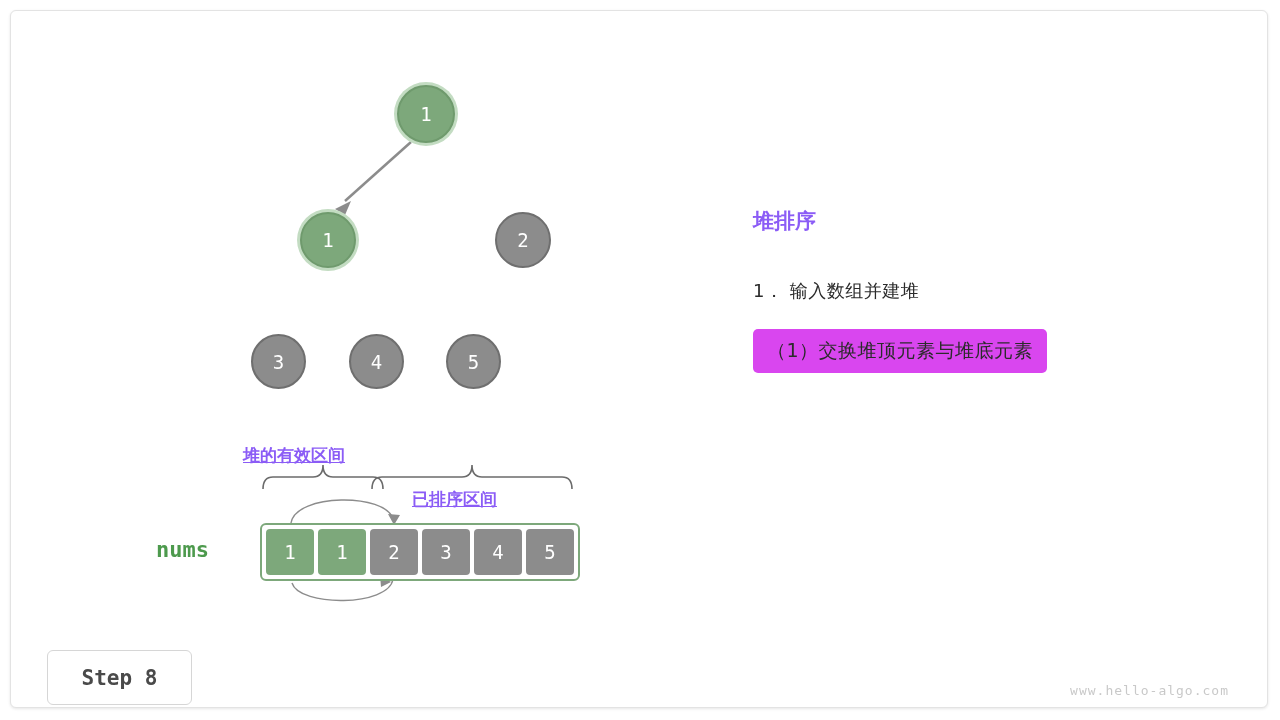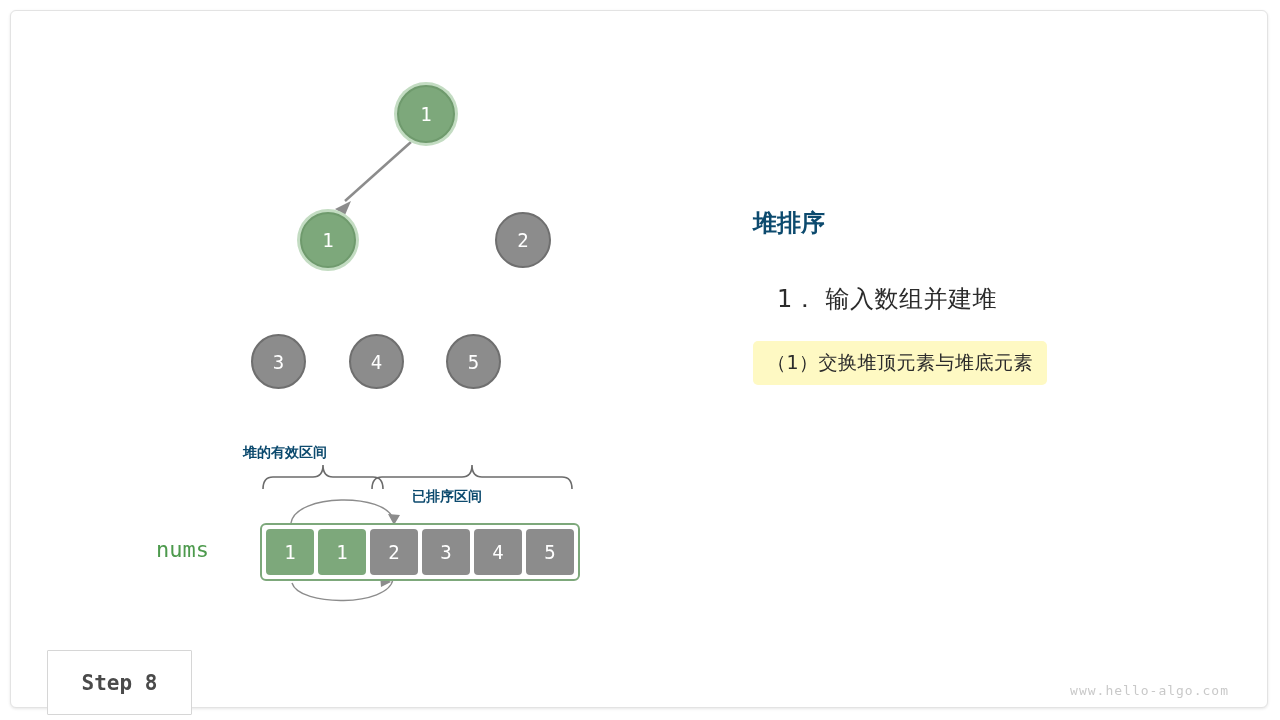--- a/index.html
+++ b/index.html
@@ -57,21 +57,21 @@
     height: 720px;
     pointer-events: none;
   }
   
   #nums-label {
     position: absolute;
     left: 145px;
     top: 526px;
     color: #4d9a4d;
     font-size: 22px;
-    font-weight: normal;
+    font-weight: bold;
     font-family: "DejaVu Sans Mono", "Liberation Mono", monospace;
   }
   #array {
     position: absolute;
     left: 249px;
     top: 512px;
     display: flex;
     gap: 4px;
     padding: 4px;
     border: 2px solid #7da87b;
@@ -88,62 +88,62 @@
     color: #ffffff;
     font-size: 19px;
     font-family: "DejaVu Sans Mono", "Liberation Mono", monospace;
     border-radius: 4px;
     box-sizing: border-box;
   }
   .cell.grey { background: #8c8c8c; }
   .cell.green { background: #7da87b; }
   .range-label {
     position: absolute;
-    font-size: 14px;
-    font-weight: bold;
-    color: #0c4a6e;
+    font-size: 17px;
+    font-weight: bold;
+    color: #8b5cf6;
+    text-decoration: underline;
   }
   
   #panel {
     position: absolute;
     left: 742px;
     top: 196px;
     width: 480px;
   }
   #panel h1 {
     margin: 0 0 44px 0;
-    font-size: 24px;
-    font-weight: bold;
-    color: #0c4a6e;
+    font-size: 21px;
+    font-weight: bold;
+    color: #8b5cf6;
   }
   .step-line {
-    font-size: 24px;
+    font-size: 18px;
     color: #2b2b2b;
     margin-bottom: 26px;
     letter-spacing: 0.5px;
-    margin-left: 24px;
   }
   .sub-step {
     display: inline-block;
     font-size: 19px;
     color: #2b2b2b;
-    background: #fef9c3;
+    background: #d946ef;
     border-radius: 5px;
     padding: 9px 14px;
     letter-spacing: 0.5px;
   }
   
   #step-badge {
     position: absolute;
     left: 36px;
     top: 639px;
     width: 145px;
-    height: 65px;
+    height: 55px;
     border: 1px solid #d6d6d6;
-    border-radius: 1px;
+    border-radius: 6px;
     background: #ffffff;
     display: flex;
     align-items: center;
     justify-content: center;
     font-family: "DejaVu Sans Mono", "Liberation Mono", monospace;
     font-size: 21px;
     font-weight: bold;
     color: #4a4a4a;
     box-sizing: border-box;
   }

